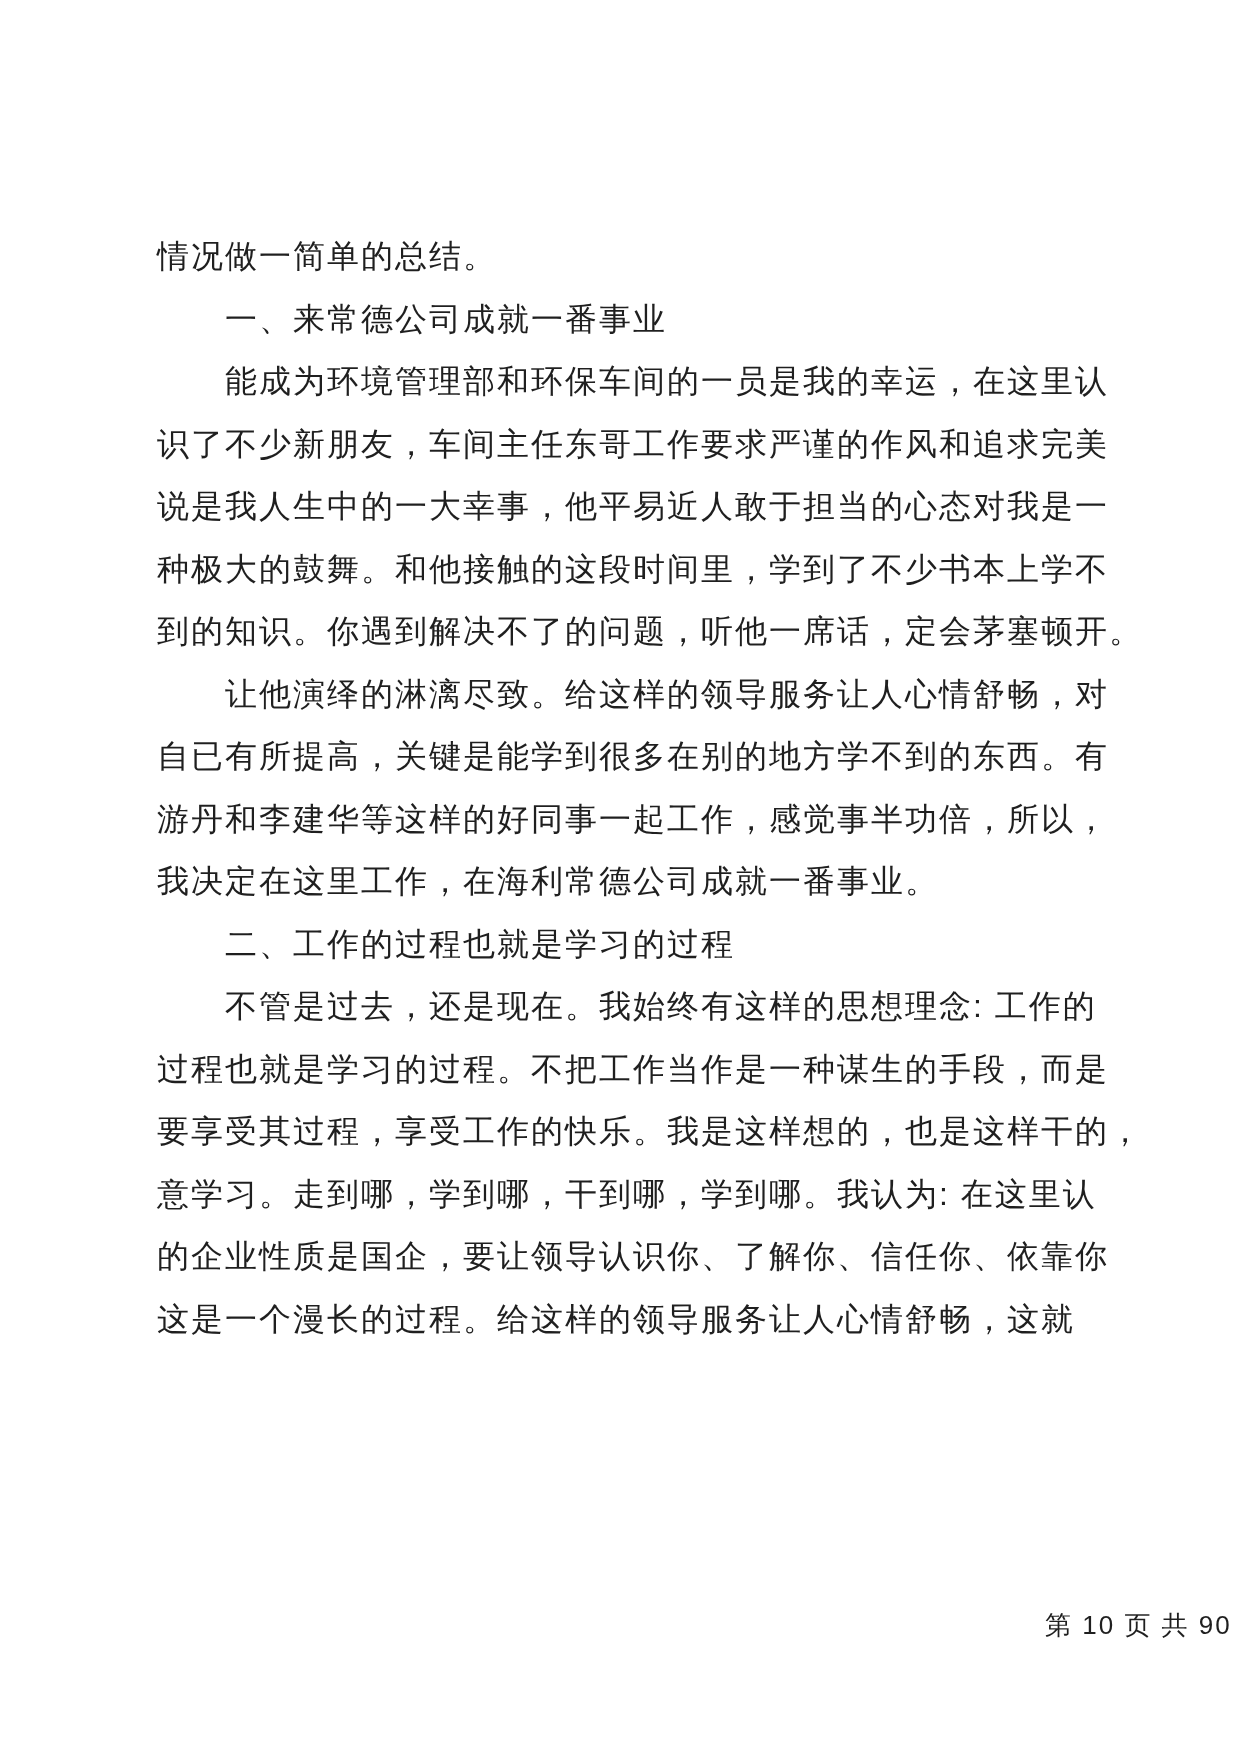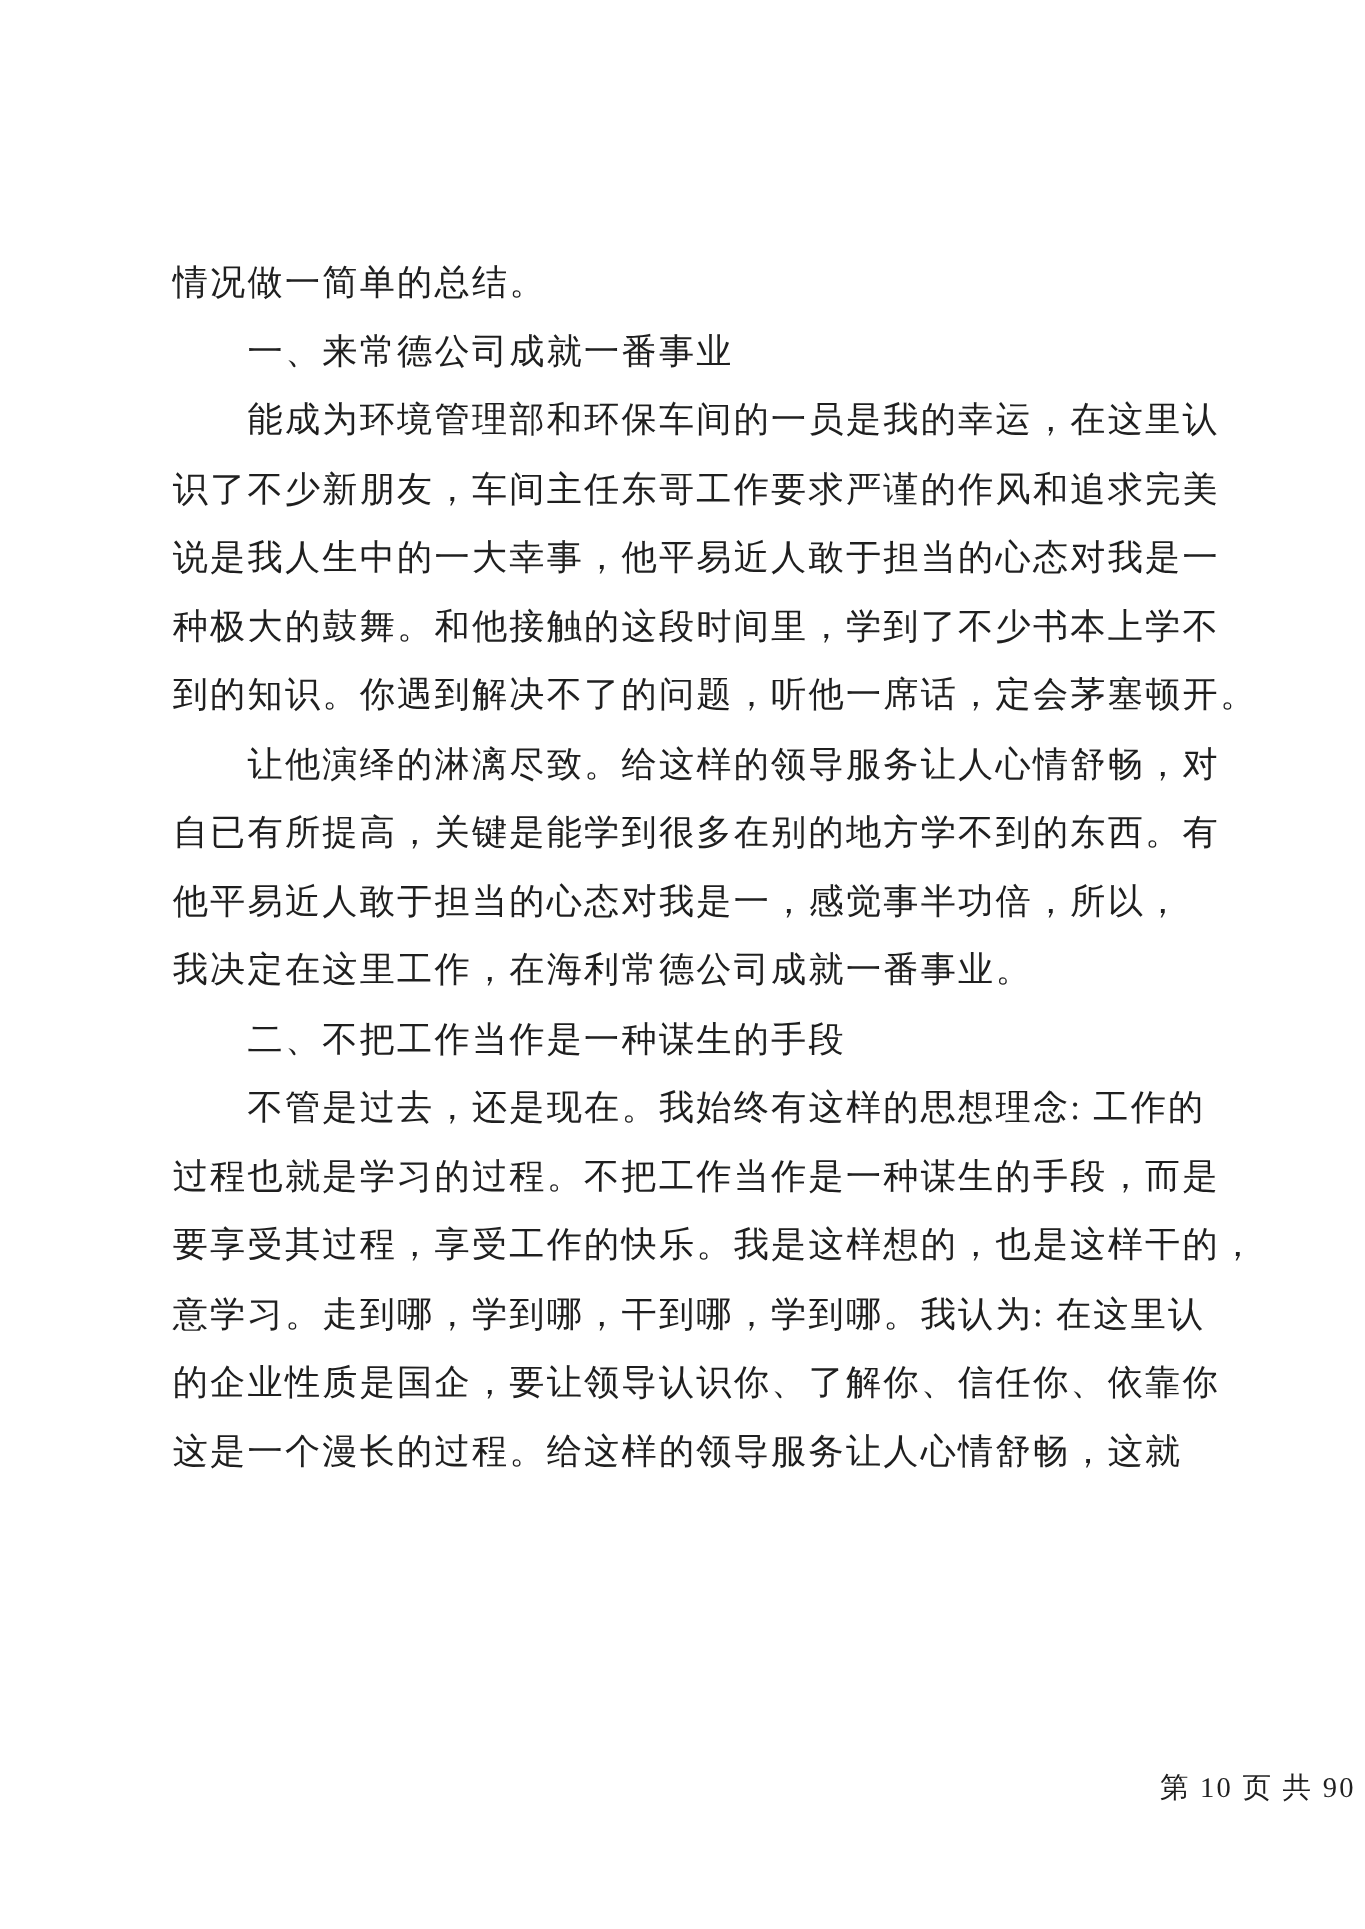--- a/index.html
+++ b/index.html
@@ -6,21 +6,21 @@
       margin: 0;
       padding: 0;
       background: #ffffff;
     }
     .page {
       position: relative;
       width: 1241px;
       height: 1754px;
       background: #ffffff;
       overflow: hidden;
-      font-family: Liberation Serif, serif;
+      font-family: Liberation Sans, sans-serif;
     }
     .content {
       position: absolute;
       left: 157px;
       top: 225px;
       width: 1010px;
     }
     .line {
       height: 62.5px;
       line-height: 62.5px;
@@ -55,23 +55,23 @@
   <div class="content">
     <div class="line">情况做一简单的总结。</div>
     <div class="line indent">一、来常德公司成就一番事业</div>
     <div class="line indent">能成为环境管理部和环保车间的一员是我的幸运，在这里认</div>
     <div class="line">识了不少新朋友，车间主任东哥工作要求严谨的作风和追求完美</div>
     <div class="line">说是我人生中的一大幸事，他平易近人敢于担当的心态对我是一</div>
     <div class="line">种极大的鼓舞。和他接触的这段时间里，学到了不少书本上学不</div>
     <div class="line">到的知识。你遇到解决不了的问题，听他一席话，定会茅塞顿开。</div>
     <div class="line indent">让他演绎的淋漓尽致。给这样的领导服务让人心情舒畅，对</div>
     <div class="line">自已有所提高，关键是能学到很多在别的地方学不到的东西。有</div>
-    <div class="line">他平易近人敢于担当的心态对我是一，感觉事半功倍，所以，</div>
+    <div class="line">游丹和李建华等这样的好同事一起工作，感觉事半功倍，所以，</div>
     <div class="line">我决定在这里工作，在海利常德公司成就一番事业。</div>
-    <div class="line indent">二、不把工作当作是一种谋生的手段</div>
+    <div class="line indent">二、工作的过程也就是学习的过程</div>
     <div class="line indent">不管是过去，还是现在。我始终有这样的思想理念: 工作的</div>
     <div class="line">过程也就是学习的过程。不把工作当作是一种谋生的手段，而是</div>
     <div class="line">要享受其过程，享受工作的快乐。我是这样想的，也是这样干的，</div>
     <div class="line">意学习。走到哪，学到哪，干到哪，学到哪。我认为: 在这里认</div>
     <div class="line">的企业性质是国企，要让领导认识你、了解你、信任你、依靠你</div>
     <div class="line">这是一个漫长的过程。给这样的领导服务让人心情舒畅，这就</div>
   </div>
 
   <div class="footer">
     <span class="page-info">第 10 页 共 90 页</span>

